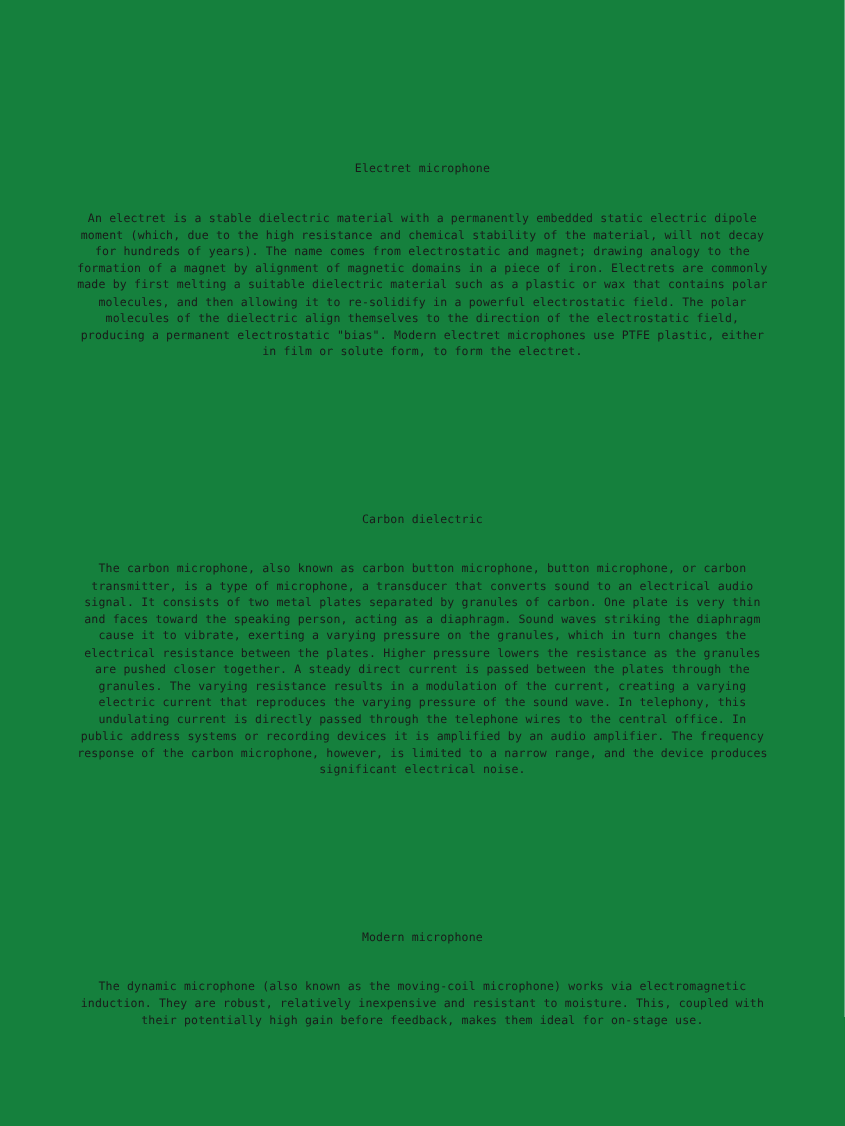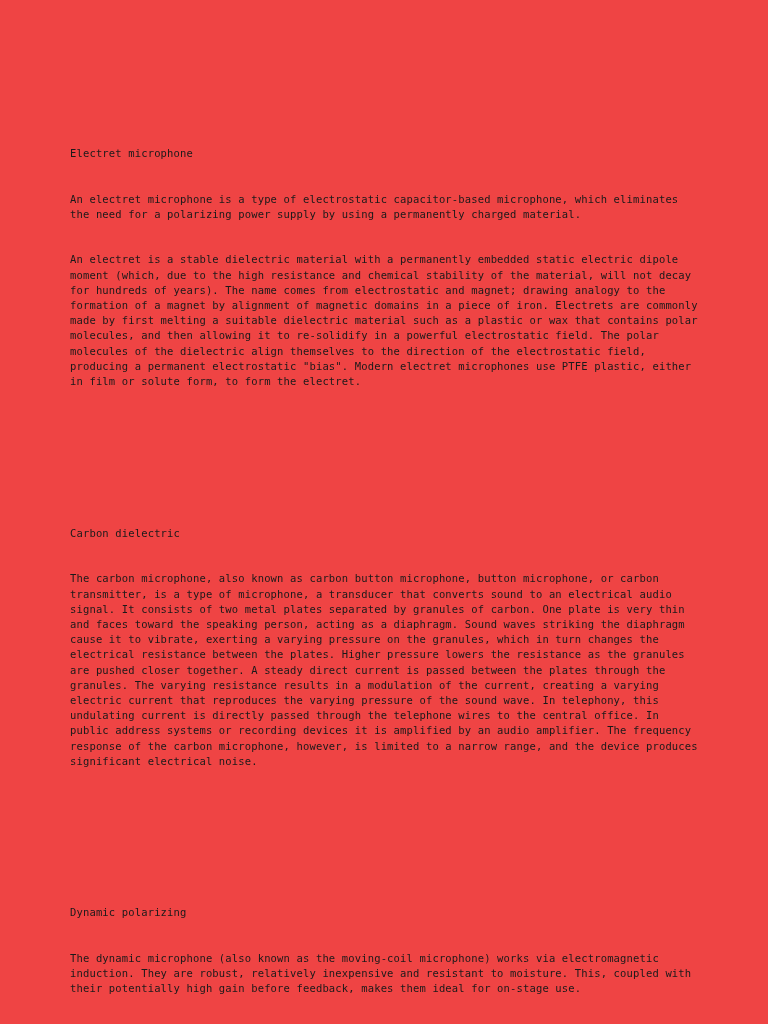--- a/index.html
+++ b/index.html
@@ -12,21 +12,22 @@
     height: 1024px;
     font-family: "DejaVu Sans Mono", monospace;
     color: #000000;
   }
   .page {
     position: relative;
     width: 768px;
     height: 1024px;
     box-sizing: border-box;
     padding: 70px 70px 0 70px;
-    background: #ef4444;
+    background: #15803d;
+    text-align: center;
   }
   .doc {
     font-size: 10.5px;
     line-height: 15.2px;
     letter-spacing: 0.15px;
     color: #1a1a1a;
     white-space: pre-wrap;
     word-wrap: break-word;
   }
   .section {
@@ -49,29 +50,28 @@
   }
 </style>
 </head>
 <body>
 
 <div class="page">
   <div class="doc">
 
     <div class="section">
       <p class="heading">Electret microphone</p>
-      <p class="body-text">An electret microphone is a type of electrostatic capacitor-based microphone, which eliminates the need for a polarizing power supply by using a permanently charged material.</p>
       <p class="body-text">An electret is a stable dielectric material with a permanently embedded static electric dipole moment (which, due to the high resistance and chemical stability of the material, will not decay for hundreds of years). The name comes from electrostatic and magnet; drawing analogy to the formation of a magnet by alignment of magnetic domains in a piece of iron. Electrets are commonly made by first melting a suitable dielectric material such as a plastic or wax that contains polar molecules, and then allowing it to re-solidify in a powerful electrostatic field. The polar molecules of the dielectric align themselves to the direction of the electrostatic field, producing a permanent electrostatic "bias". Modern electret microphones use PTFE plastic, either in film or solute form, to form the electret.</p>
     </div>
 
     <div class="section">
       <p class="heading">Carbon dielectric</p>
       <p class="body-text">The carbon microphone, also known as carbon button microphone, button microphone, or carbon transmitter, is a type of microphone, a transducer that converts sound to an electrical audio signal. It consists of two metal plates separated by granules of carbon. One plate is very thin and faces toward the speaking person, acting as a diaphragm. Sound waves striking the diaphragm cause it to vibrate, exerting a varying pressure on the granules, which in turn changes the electrical resistance between the plates. Higher pressure lowers the resistance as the granules are pushed closer together. A steady direct current is passed between the plates through the granules. The varying resistance results in a modulation of the current, creating a varying electric current that reproduces the varying pressure of the sound wave. In telephony, this undulating current is directly passed through the telephone wires to the central office. In public address systems or recording devices it is amplified by an audio amplifier. The frequency response of the carbon microphone, however, is limited to a narrow range, and the device produces significant electrical noise.</p>
     </div>
 
     <div class="section">
-      <p class="heading">Dynamic polarizing</p>
+      <p class="heading">Modern microphone</p>
       <p class="body-text">The dynamic microphone (also known as the moving-coil microphone) works via electromagnetic induction. They are robust, relatively inexpensive and resistant to moisture. This, coupled with their potentially high gain before feedback, makes them ideal for on-stage use.</p>
       
     </div>
 
   </div>
 </div>
 
 </body></html>

